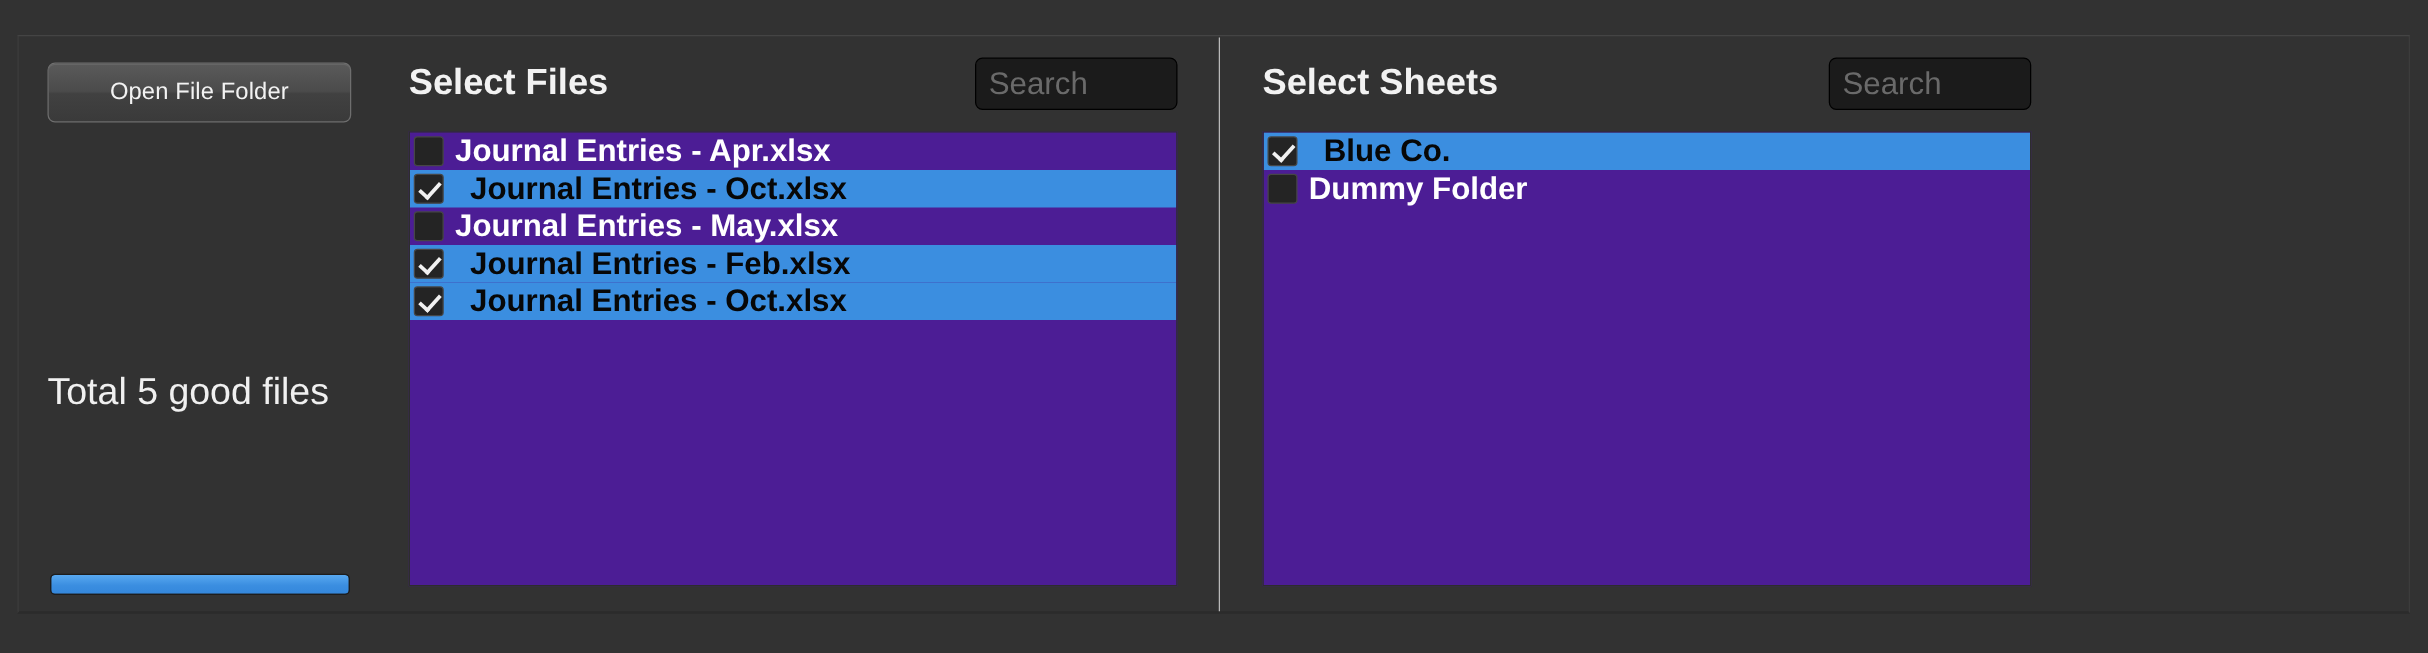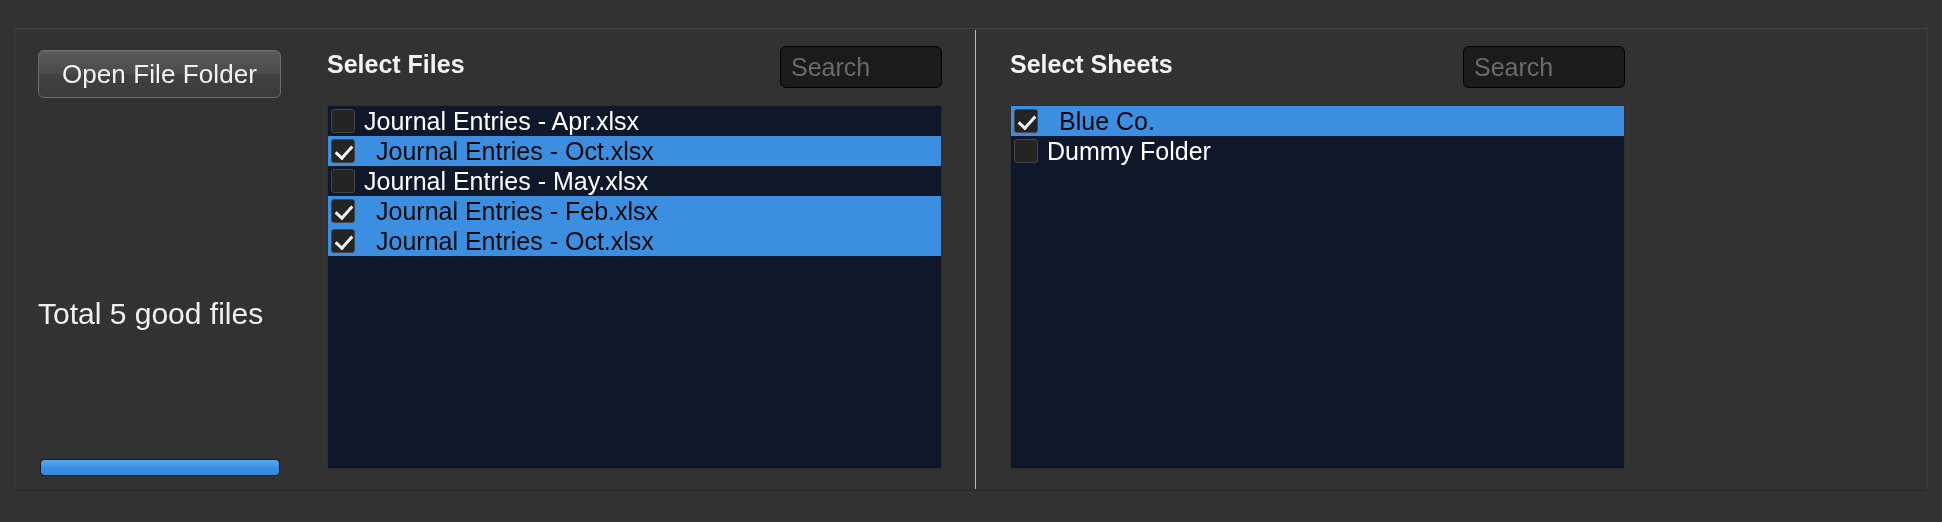--- a/index.html
+++ b/index.html
@@ -56,21 +56,21 @@
     position: absolute;
     left: 0;
     top: 0;
     width: 243px;
     height: 48px;
     box-sizing: border-box;
     border: 1px solid #6e6e6e;
     border-radius: 6px;
     background: linear-gradient(180deg, #5a5a5a 0%, #4b4b4b 48%, #414141 52%, #3a3a3a 100%);
     color: #f2f2f2;
-    font-size: 26px;
+    font-size: 19px;
     line-height: 46px;
     text-align: center;
     letter-spacing: 0.1px;
     cursor: pointer;
     box-shadow: inset 0 1px 0 rgba(255,255,255,0.08);
   }
   #total-files-label {
     position: absolute;
     left: 0;
     top: 247px;
@@ -99,21 +99,21 @@
   
   .panel { position: absolute; top: 50px; }
   #files-panel  { left: 327px; width: 615px; }
   #sheets-panel { left: 1010px; width: 615px; }
 
   .panel-title {
     position: absolute;
     left: 0;
     top: 0;
     color: #f2f2f2;
-    font-size: 25px;
+    font-size: 29px;
     font-weight: bold;
     white-space: nowrap;
   }
   .search-input {
     position: absolute;
     top: -4px;
     width: 162px;
     height: 42px;
     box-sizing: border-box;
     background: #1b1b1b;
@@ -128,23 +128,24 @@
   .search-input::placeholder { color: #6a6a6a; opacity: 1; }
   #files-search  { left: 453px; }
   #sheets-search { left: 453px; }
 
   .list-box {
     position: absolute;
     top: 55px;
     width: 615px;
     height: 364px;
     box-sizing: border-box;
-    background: #0f172a;
+    background: #4c1d95;
     border: 1px solid #2d2d2d;
     overflow: hidden;
+    font-weight: bold;
   }
 
   .list-row {
     display: flex;
     align-items: center;
     height: 30px;
     padding-left: 3px;
     box-sizing: border-box;
     cursor: pointer;
   }

